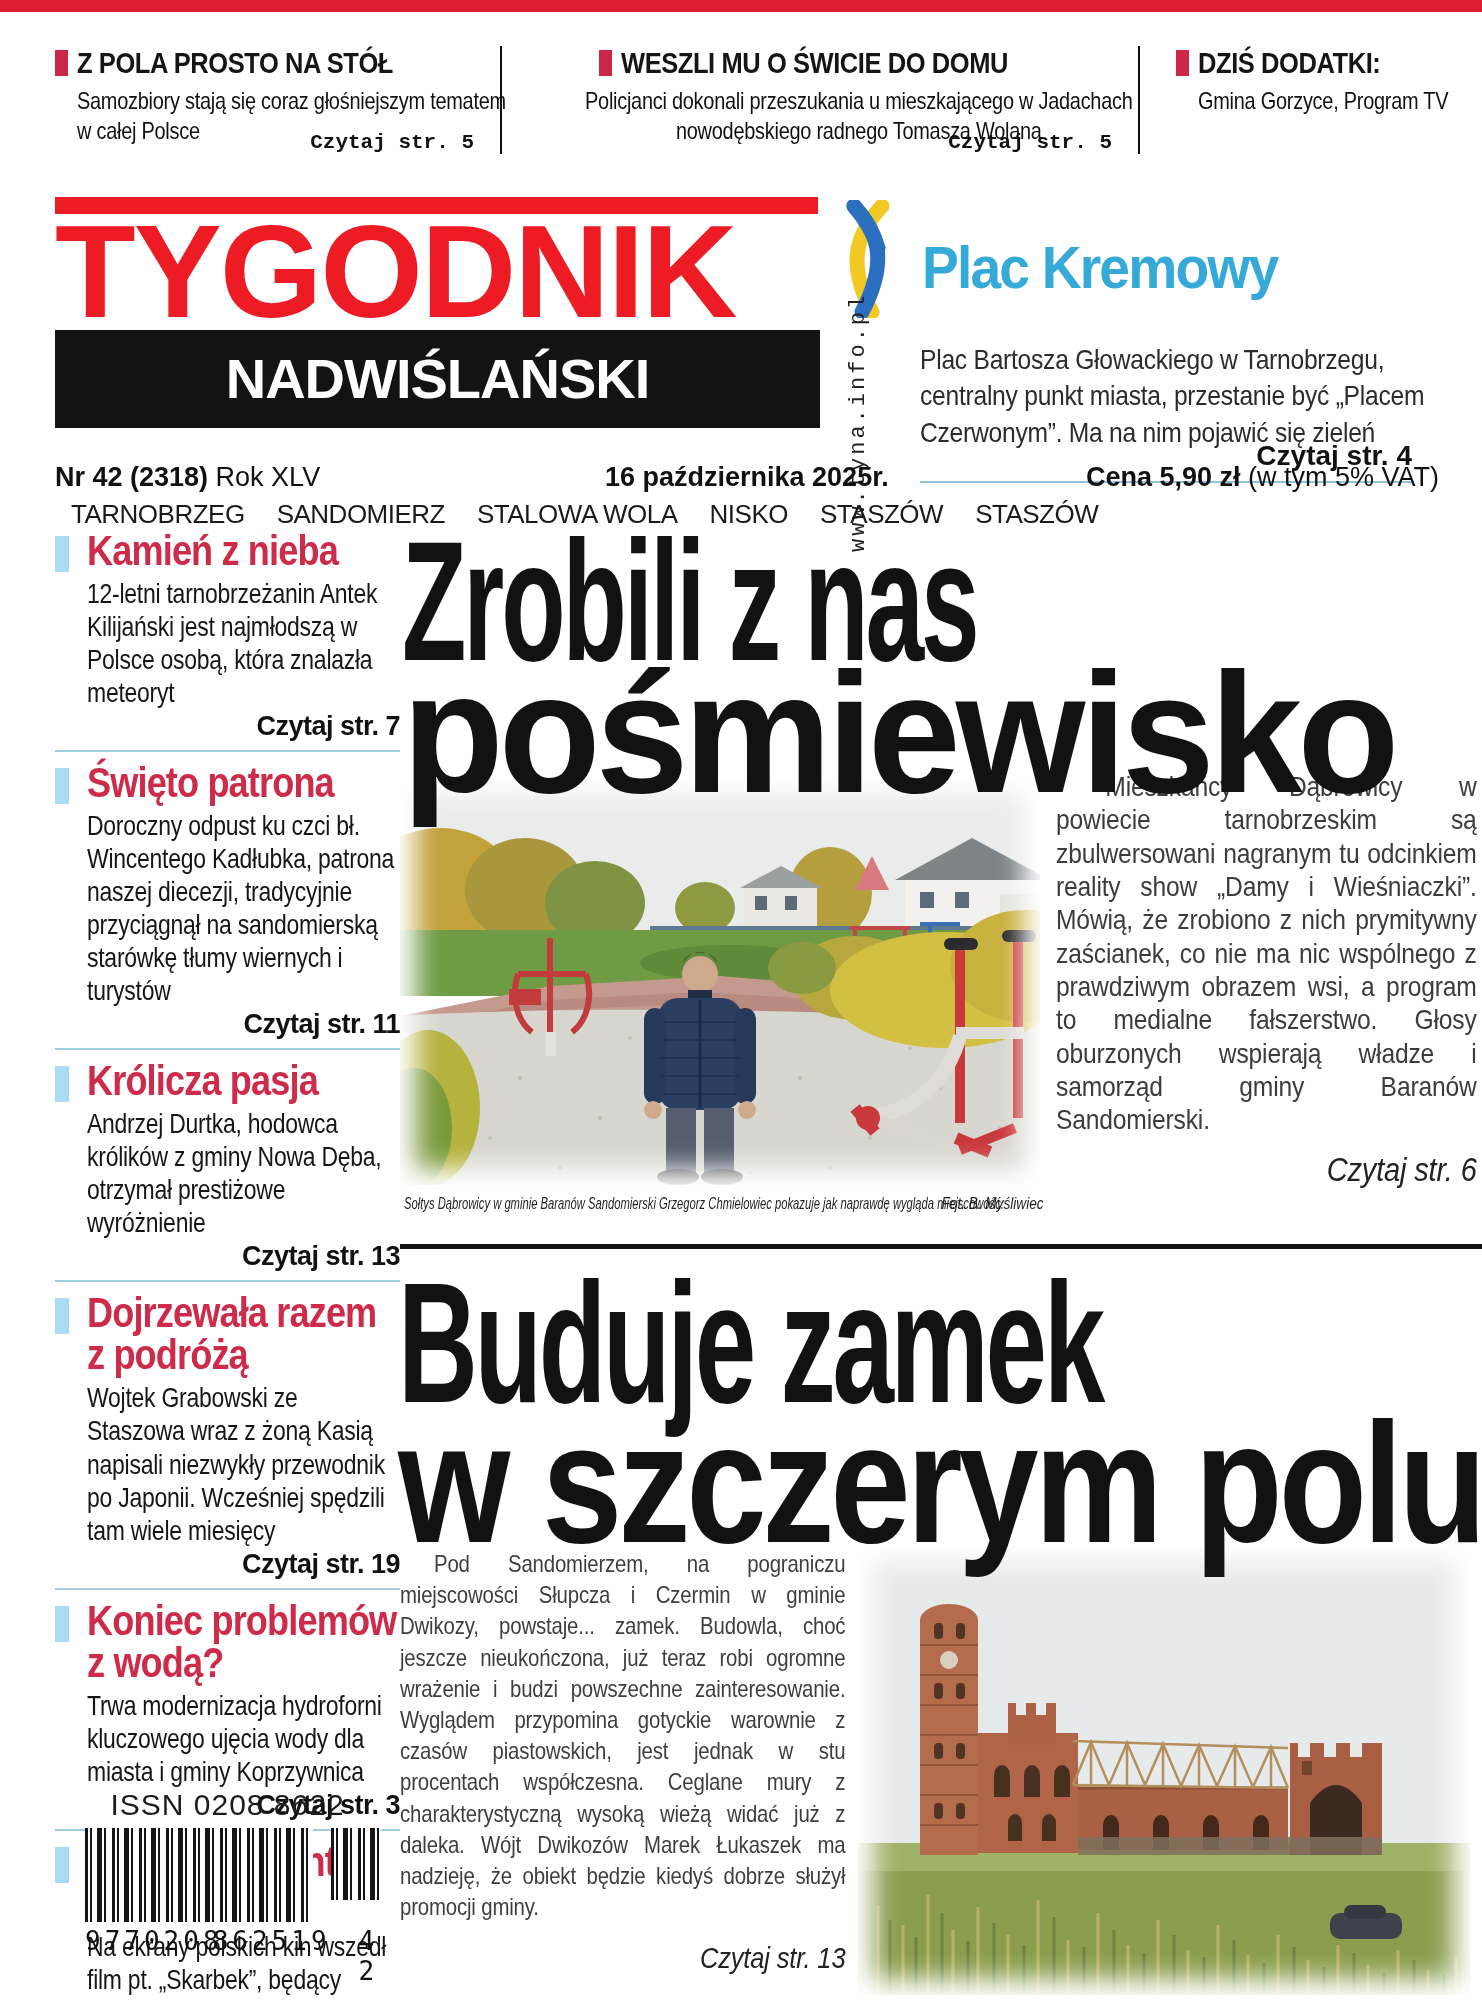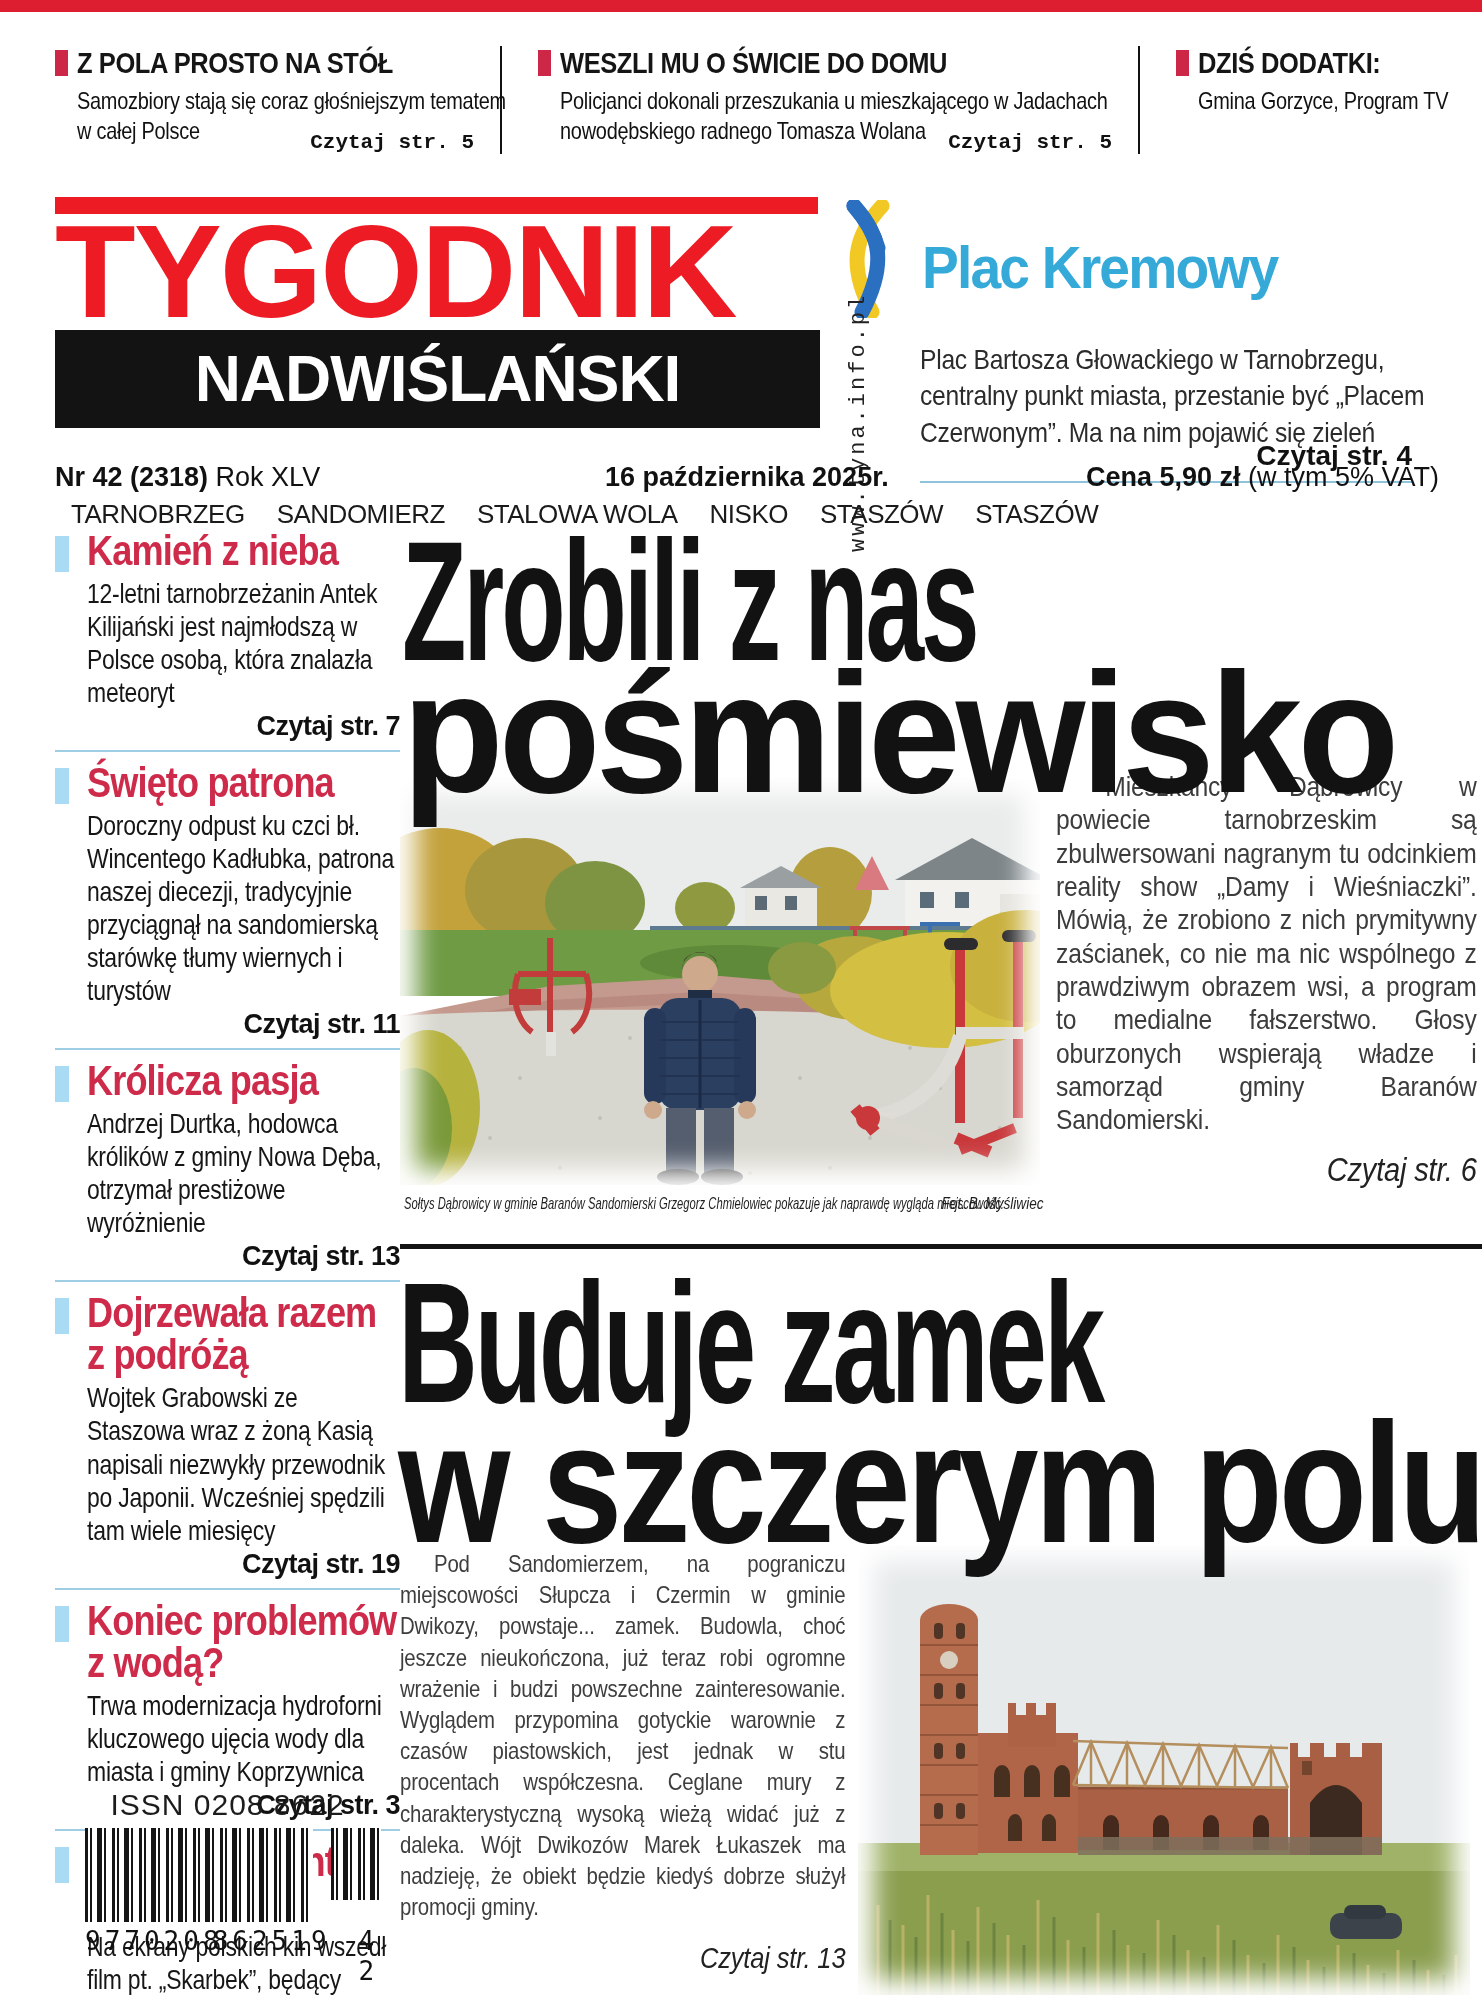--- a/index.html
+++ b/index.html
@@ -21,21 +21,21 @@
   .t-sub{margin:6px 0 0 22px;width:120%;transform:scaleX(0.83);transform-origin:0 0;
          font-size:24px;line-height:1.26;color:#111;letter-spacing:-0.3px;}
   .t-more{position:absolute;right:26px;bottom:0;font-family:"Liberation Mono","DejaVu Sans Mono",monospace;
           font-weight:bold;font-size:21px;color:#111;}
 
   
   #mh-redbar{left:55px;top:197px;width:763px;height:17px;background:#ed1c24;}
   #mh-line1{left:55px;top:206px;width:765px;height:122px;overflow:visible;
             font-size:132px;font-weight:bold;color:#ed1c24;line-height:1;letter-spacing:-2px;}
   #mh-black{left:55px;top:330px;width:765px;height:98px;background:#131313;text-align:center;}
-  #mh-line2{font-size:64px;font-weight:bold;color:#fff;line-height:98px;letter-spacing:-1px;}
+  #mh-line2{font-size:56px;font-weight:bold;color:#fff;line-height:98px;letter-spacing:-1px;}
   #vurl{left:846px;top:212px;height:340px;writing-mode:vertical-rl;transform:rotate(180deg);
         font-family:"Liberation Mono","DejaVu Sans Mono",monospace;font-size:22px;letter-spacing:3px;color:#222;}
 
   
   #plac-title{left:922px;top:238px;font-size:60px;font-weight:bold;color:#35a9d7;letter-spacing:-2px;line-height:1;}
   #plac-body{left:920px;top:342px;width:585px;transform:scaleX(0.88);transform-origin:0 0;
              font-size:28px;line-height:1.3;color:#2b2b2b;letter-spacing:-0.3px;}
   #plac-more{left:920px;top:440px;width:492px;text-align:right;font-weight:bold;font-size:28px;color:#111;}
   #plac-div{left:920px;top:481px;width:492px;height:2px;background:#8fc3dc;}
 
@@ -103,21 +103,21 @@
   <div id="topstrip" class="abs"></div>
 
   <div id="teasers" class="abs">
     <div class="tcol" style="width:445px;">
       <div>
         <span class="tmark"></span><span class="t-title cx" style="transform:scaleX(0.85);">Z POLA PROSTO NA STÓŁ</span>
       </div>
       <div class="t-sub">Samozbiory stają się coraz głośniejszym tematem w całej Polsce</div>
       <div class="t-more">Czytaj str. 5</div>
     </div>
-    <div class="tcol tcol2" style="width:600px;">
+    <div class="tcol tcol2" style="width:600px;text-align:center;">
       <div>
         <span class="tmark"></span><span class="t-title cx" style="transform:scaleX(0.85);">WESZLI MU O ŚWICIE DO DOMU</span>
       </div>
       <div class="t-sub">Policjanci dokonali przeszukania u mieszkającego w Jadachach nowodębskiego radnego Tomasza Wolana</div>
       <div class="t-more">Czytaj str. 5</div>
     </div>
     <div class="tcol tcol3" style="width:260px;">
       <div>
         <span class="tmark"></span><span class="t-title cx" style="transform:scaleX(0.85);">DZIŚ DODATKI:</span>
       </div>

